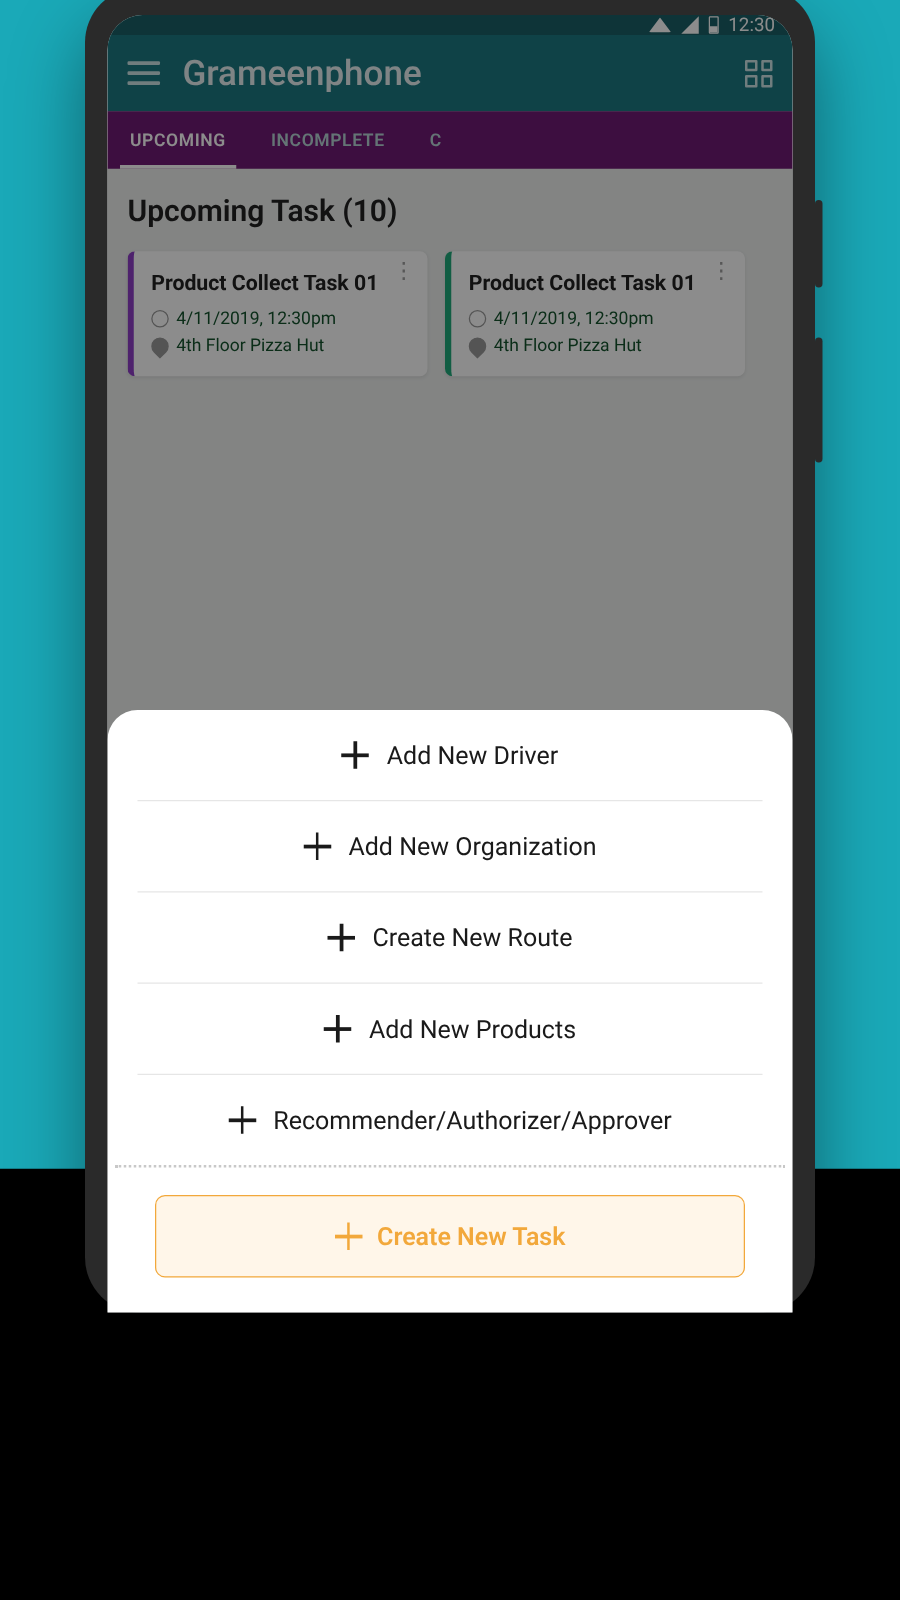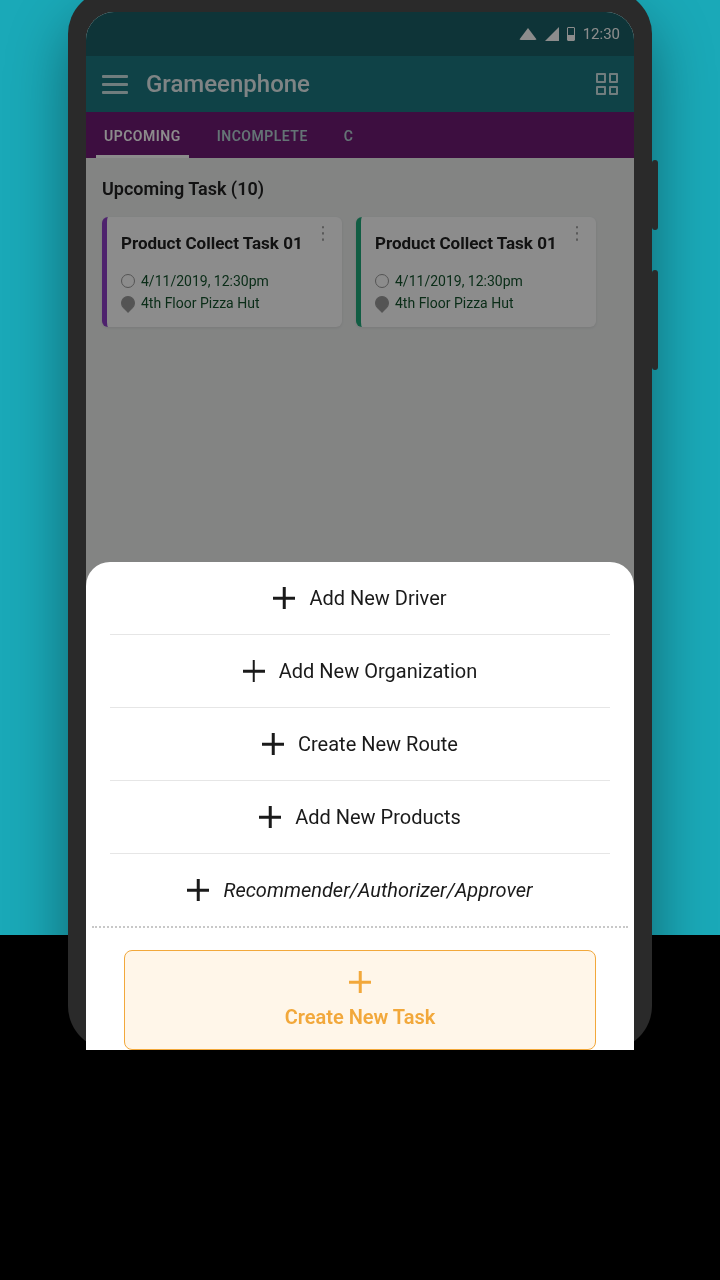--- a/index.html
+++ b/index.html
@@ -34,98 +34,99 @@
     width: 100%; height: 100%;
     background: #eef0ef;
     border-radius: 28px 28px 0 0;
     overflow: hidden;
     position: relative;
   }
   .dim {
     position:absolute; inset:0; background:rgba(0,0,0,0.45); z-index:5;
   }
   .statusbar {
-    height: 44px; background:#1a5f66; color:#fff;
+    height: 16px; background:#1a5f66; color:#fff;
     display:flex; justify-content:flex-end; align-items:center;
     padding: 0 14px; font-size:15px; gap:8px;
   }
   .header {
     background:#1d7882; color:#fff;
     display:flex; align-items:center;
     padding: 14px 16px; gap:18px;
   }
   .burger { display:flex; flex-direction:column; gap:5px; }
   .burger span { display:block; width:26px; height:3px; background:#cde3e5; border-radius:1px;}
-  .title { font-size:24px; font-weight:500; flex:1; color:#e8f1f2;}
+  .title { font-size:28px; font-weight:500; flex:1; color:#e8f1f2;}
   .grid-icon {
     width:22px; height:22px;
     display:grid; grid-template-columns:1fr 1fr; grid-template-rows:1fr 1fr; gap:3px;
   }
   .grid-icon span { border:2px solid #cde3e5; border-radius:1px;}
   .tabs {
     background:#701a75; display:flex; color:#b7d4d6;
     font-size:14px; font-weight:600; letter-spacing:0.5px;
   }
   .tab { padding: 16px 18px 14px; position:relative; white-space:nowrap;}
   .tab.active { color:#fff; }
   .tab.active::after {
     content:""; position:absolute; left:10px; right:10px; bottom:0; height:3px; background:#fff;
   }
   .content { padding: 20px 16px; }
-  .section-title { font-size:18px; font-weight:600; color:#222; margin-bottom:18px;}
+  .section-title { font-size:24px; font-weight:600; color:#222; margin-bottom:18px;}
   .cards { display:flex; gap:14px; }
   .card {
     flex:0 0 240px;
     background:#fff; border-radius:6px;
     padding:16px 14px 10px 14px;
     position:relative;
     box-shadow:0 1px 3px rgba(0,0,0,0.08);
     border-left:5px solid;
   }
   .card.purple { border-left-color:#8e3ec7; }
   .card.green { border-left-color:#1faa7a; }
-  .card-title { font-size:17px; font-weight:700; color:#222; margin-bottom:20px; padding-right:18px;}
+  .card-title { font-size:17px; font-weight:700; color:#222; margin-bottom:10px; padding-right:18px;}
   .card-meta { font-size:14px; color:#14532d; display:flex; align-items:center; gap:6px; margin-bottom:6px;}
   .dots { position:absolute; top:14px; right:10px; color:#9e9e9e; font-size:18px; line-height:4px;}
   .meta-icon { width:14px; height:14px; border:1.5px solid #9a9a9a; border-radius:50%; display:inline-block; position:relative;}
   .meta-icon.loc { border-radius:50% 50% 50% 0; transform:rotate(-45deg); background:#9a9a9a;}
   .sheet {
     position:absolute; left:0; right:0; bottom:0;
     background:#fff; border-radius:24px 24px 0 0;
     z-index:10;
+    padding-bottom: 28px;
   }
   .sheet-item {
     display:flex; align-items:center; justify-content:center;
     gap:14px; padding:24px 16px;
     font-size:20px; color:#1a1a1a;
     border-bottom:1px solid #e6e6e6;
     margin: 0 24px;
   }
   .sheet-item:last-of-type { border-bottom:none; }
-  .sheet-item.dashed-after { border-bottom:none;font-style:italic; }
+  .sheet-item.dashed-after { border-bottom:none; }
   .dashed-divider {
     margin: 0 6px; border-top:2px dotted #c8c8c8;
   }
   .plus {
     width:22px; height:22px; position:relative; flex-shrink:0;
   }
   .plus::before, .plus::after {
     content:""; position:absolute; background:#1a1a1a;
   }
   .plus::before { left:50%; top:0; width:2.5px; height:100%; transform:translateX(-50%);}
   .plus::after { top:50%; left:0; height:2.5px; width:100%; transform:translateY(-50%);}
   .primary-btn {
     margin: 22px 38px 0;
     border:1.5px solid #f2a83b;
     background:#fff6e9;
     color:#f2a83b;
     border-radius:8px;
     padding:20px;
     font-size:20px; font-weight:600;
-    display:flex; align-items:center; justify-content:center; gap:12px;flex-direction:column;
+    display:flex; align-items:center; justify-content:center; gap:12px;
   }
   .primary-btn .plus::before, .primary-btn .plus::after { background:#f2a83b; }
   .wifi { width:0; height:0; border-left:9px solid transparent; border-right:9px solid transparent; border-bottom:12px solid #fff; border-radius:2px;}
   .sig { width:0; height:0; border-left:14px solid transparent; border-bottom:14px solid #fff; }
   .bat { width:8px; height:14px; border:1.5px solid #fff; border-radius:1px; position:relative;}
   .bat::after { content:""; position:absolute; bottom:0; left:0; right:0; height:40%; background:#fff;}
 </style>
 </head>
 <body>
 

